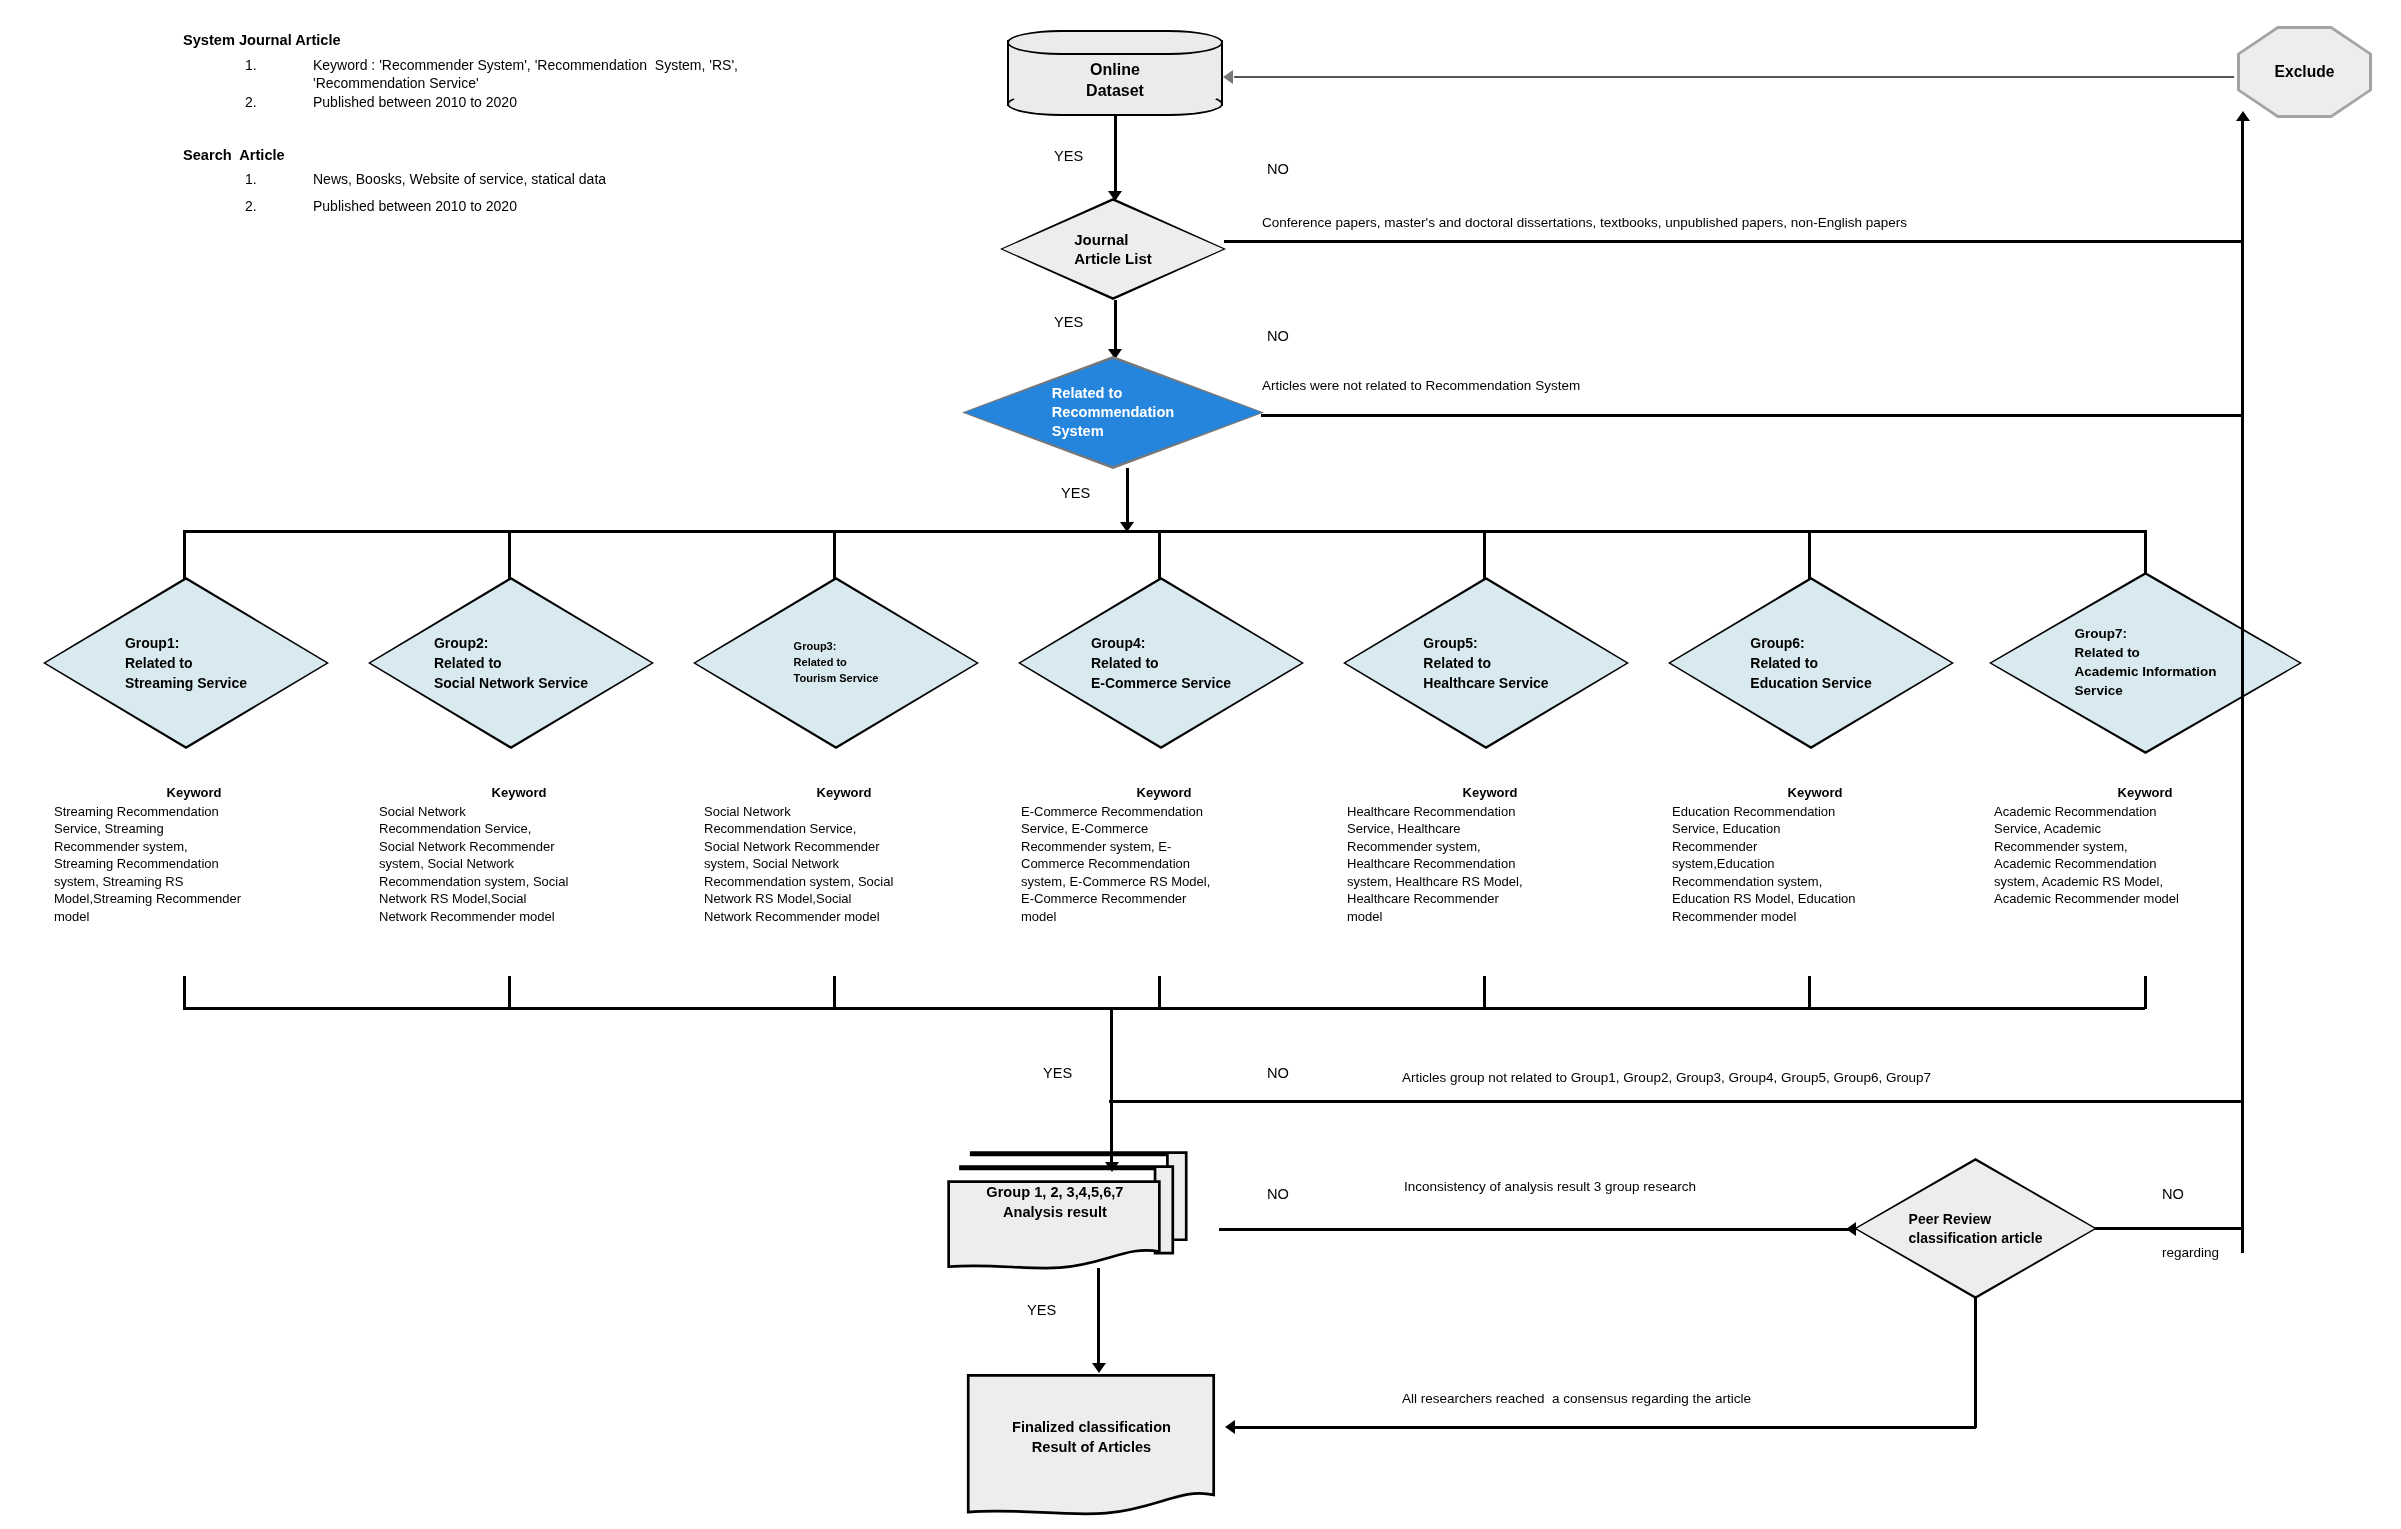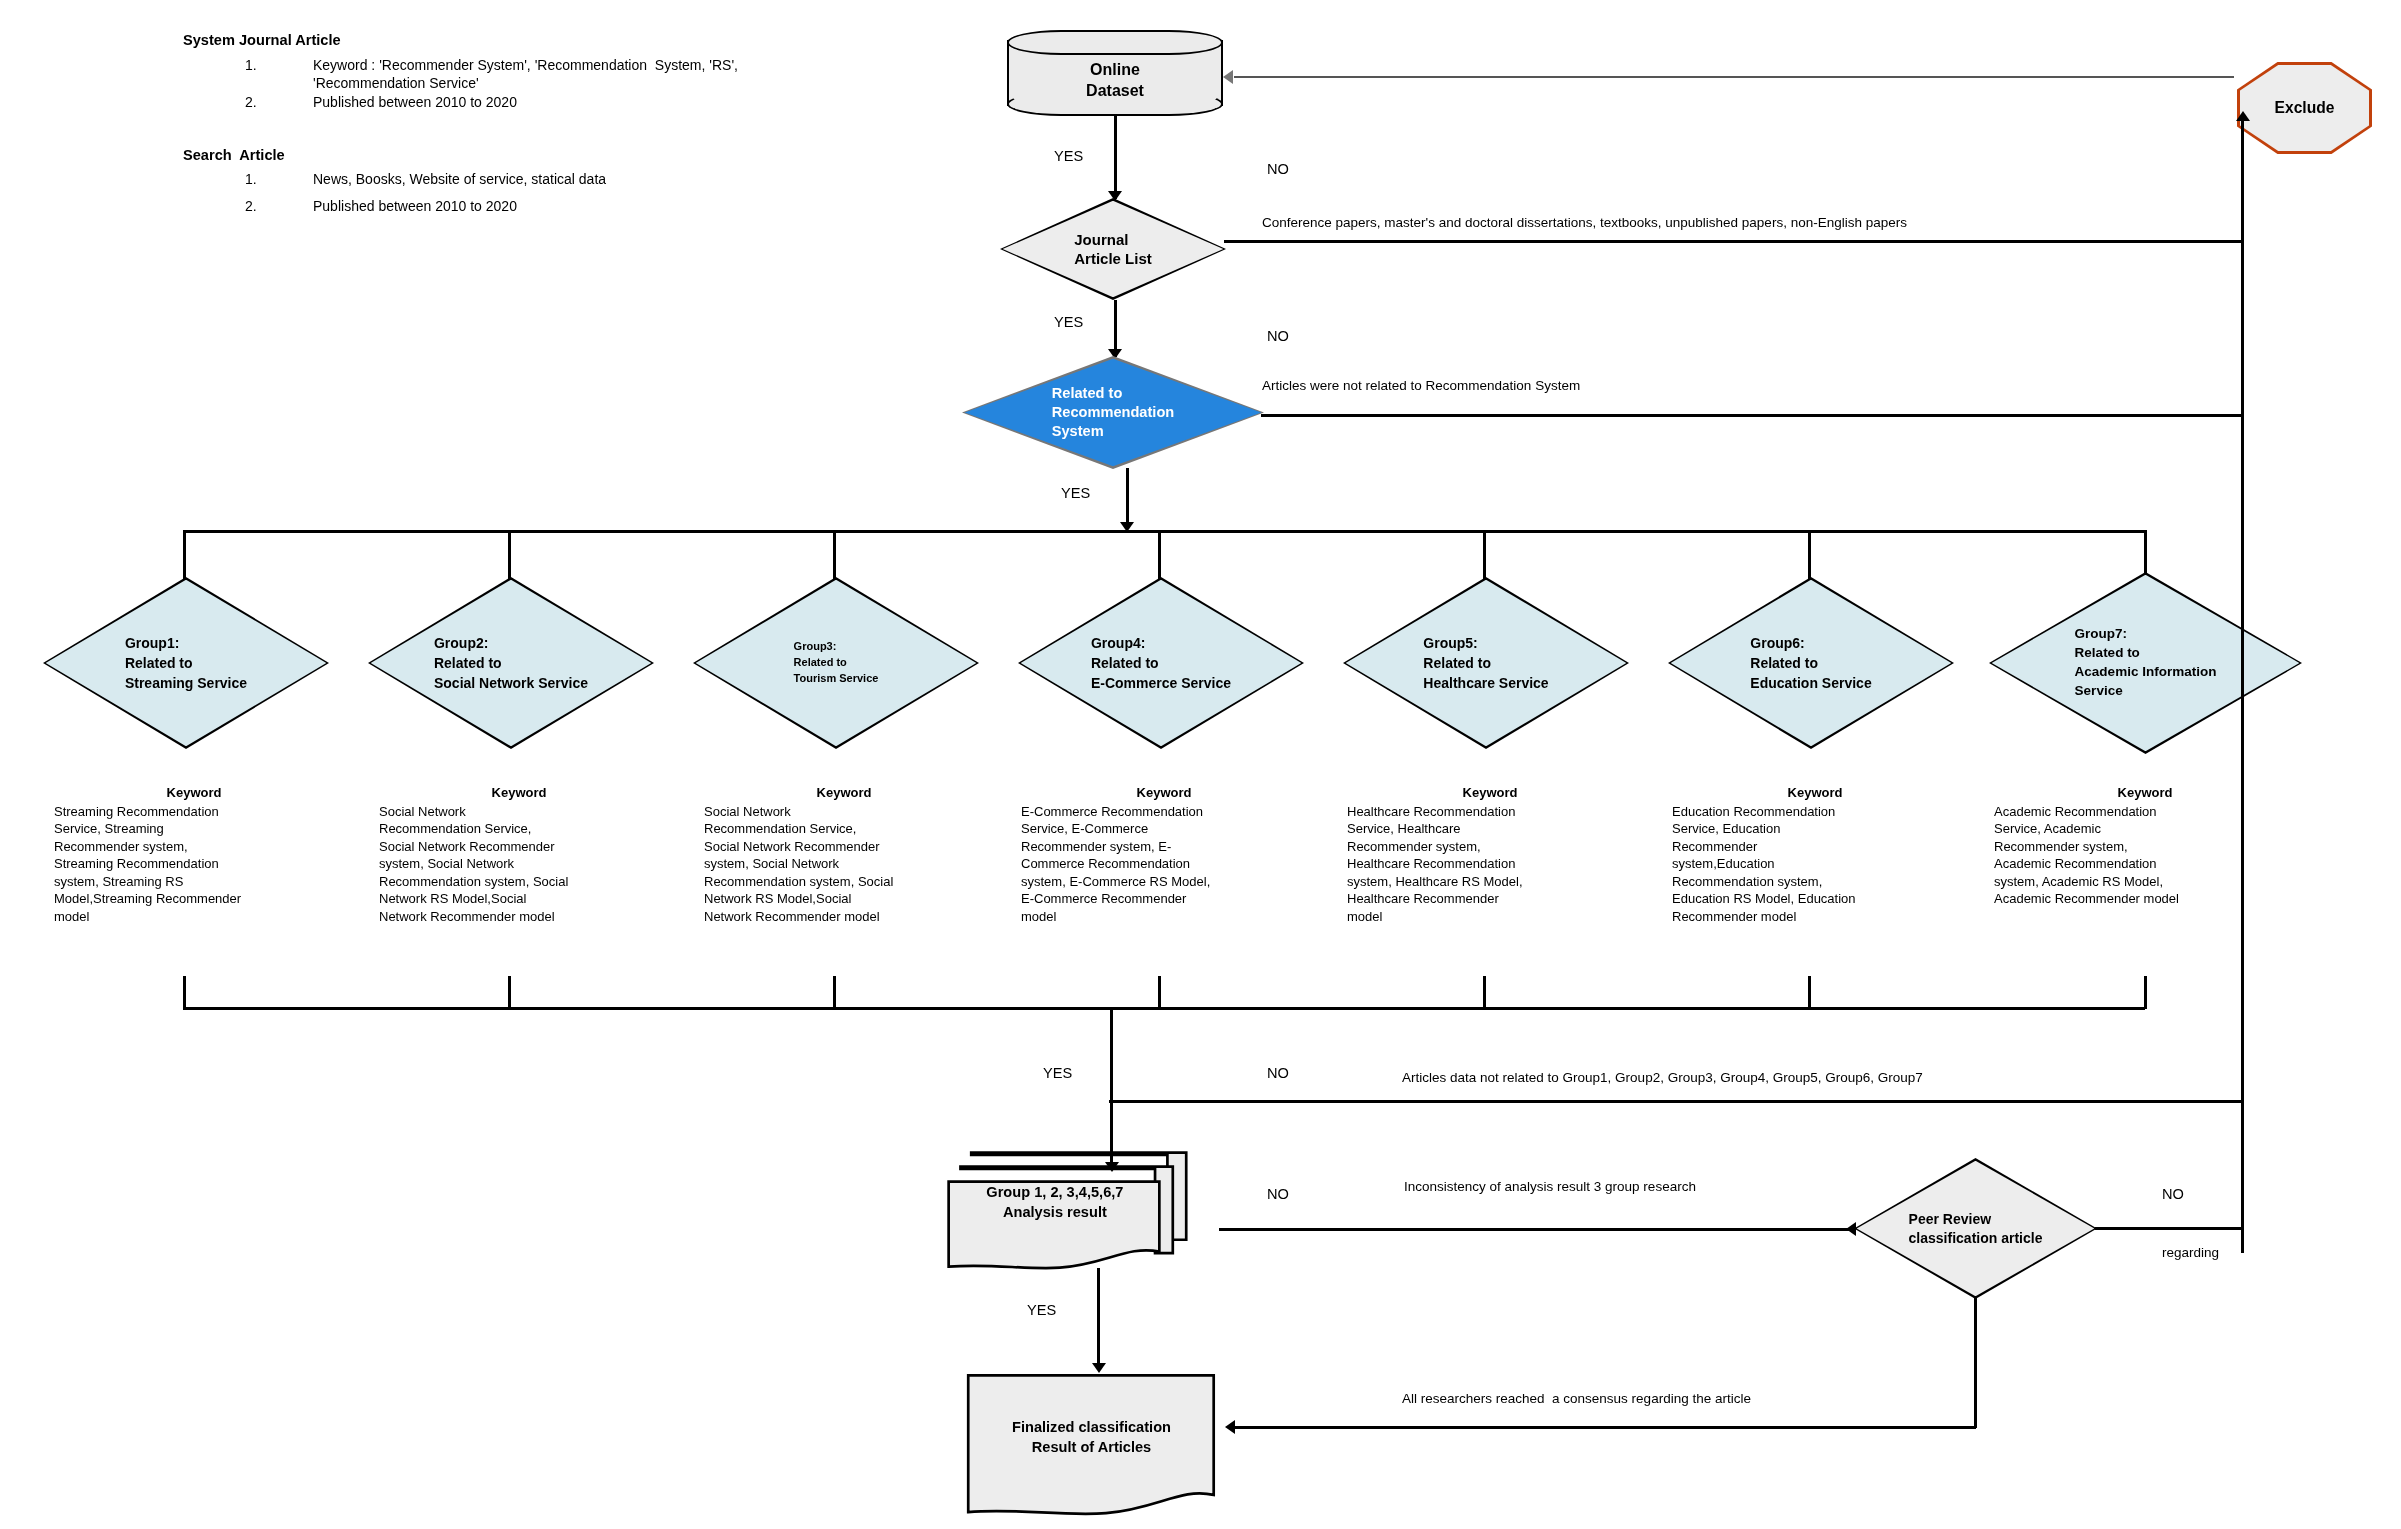--- a/index.html
+++ b/index.html
@@ -22,22 +22,22 @@
   .cyl .body{position:absolute;left:0;right:0;top:9.7px;bottom:9.7px;background:#ebebeb;border-left:2.7px solid #000;border-right:2.7px solid #000;}
   .cyl .top{position:absolute;left:0;right:0;top:0;height:25px;background:#ebebeb;border:2.7px solid #000;border-radius:50%/100%;box-sizing:border-box;}
   .cyl .bot{position:absolute;left:0;right:0;bottom:0;height:24px;background:#ebebeb;border:2.7px solid #000;border-radius:50%/100%;box-sizing:border-box;border-top-color:transparent;}
   .cyl .lbl{position:absolute;left:0;right:0;top:34%;text-align:center;font-weight:bold;font-size:16px;line-height:1.32;}
   .dia-wrap{position:absolute;}
   .dia-outer{position:absolute;inset:0;background:#000;clip-path:polygon(50% 0,100% 50%,50% 100%,0 50%);}
   .dia-inner{position:absolute;inset:2.7px;clip-path:polygon(50% 0,100% 50%,50% 100%,0 50%);}
   .dia-txt{position:absolute;inset:0;display:flex;flex-direction:column;align-items:center;justify-content:center;text-align:left;font-weight:bold;}
 
   
-  .octo-outer{position:absolute;background:#c2410c;
-     clip-path:polygon(30% 0,70% 0,100% 30%,100% 70%,70% 100%,30% 100%,0 70%,0 30%);margin-top:36px;}
+  .octo-outer{position:absolute;background:#a3a3a3;
+     clip-path:polygon(30% 0,70% 0,100% 30%,100% 70%,70% 100%,30% 100%,0 70%,0 30%);}
   .octo-inner{position:absolute;inset:2.7px;background:#ededed;
      clip-path:polygon(30% 0,70% 0,100% 30%,100% 70%,70% 100%,30% 100%,0 70%,0 30%);}
 
   
   .doc{position:absolute;}
   .doc svg{position:absolute;left:0;top:0;}
   .doc .dtxt{position:absolute;inset:0;display:flex;flex-direction:column;align-items:center;justify-content:center;text-align:center;font-weight:bold;}
 
   
   .ln-h{position:absolute;background:#000;height:2.7px;}
@@ -203,21 +203,21 @@
   <div class="ln-v" style="left:1483px;top:976px;height:33px;"></div>
   <div class="ln-v" style="left:1808px;top:976px;height:33px;"></div>
   <div class="ln-v" style="left:2144px;top:976px;height:33px;"></div>
   <div class="ln-h" style="left:183px;top:1007px;width:1962px;"></div>
 
   <div class="ln-v" style="left:1110px;top:1007px;height:162px;"></div>
   <div class="arw-d" style="left:1105px;top:1162px;"></div>
   <div class="edge-lbl" style="left:1043px;top:1065px;">YES</div>
 
   <div class="edge-lbl" style="left:1267px;top:1065px;">NO</div>
-  <div class="edge-desc" style="left:1402px;top:1070px;">Articles data not related to Group1, Group2, Group3, Group4, Group5, Group6, Group7</div>
+  <div class="edge-desc" style="left:1402px;top:1070px;">Articles group not related to Group1, Group2, Group3, Group4, Group5, Group6, Group7</div>
   <div class="ln-h" style="left:1109px;top:1100px;width:1135px;"></div>
 
   <div class="ln-v" style="left:2241px;top:116px;height:1137px;"></div>
   <div class="arw-u" style="left:2236px;top:111px;"></div>
 
   <div class="doc" style="left:944px;top:1143px;width:256px;height:129px;">
     <svg width="256" height="129" viewBox="0 0 475 240">
       <path d="M50 18 H450 V180 H415 V22 H50 Z" fill="#ededed" stroke="#000" stroke-width="5"></path>
       <path d="M30 44 H425 V205 H392 V48 H30 Z" fill="#ededed" stroke="#000" stroke-width="5"></path>
       <path d="M8 72 H400 V202 C340 190 300 226 215 232 C150 236 90 224 8 230 Z" fill="#ededed" stroke="#000" stroke-width="5"></path>

